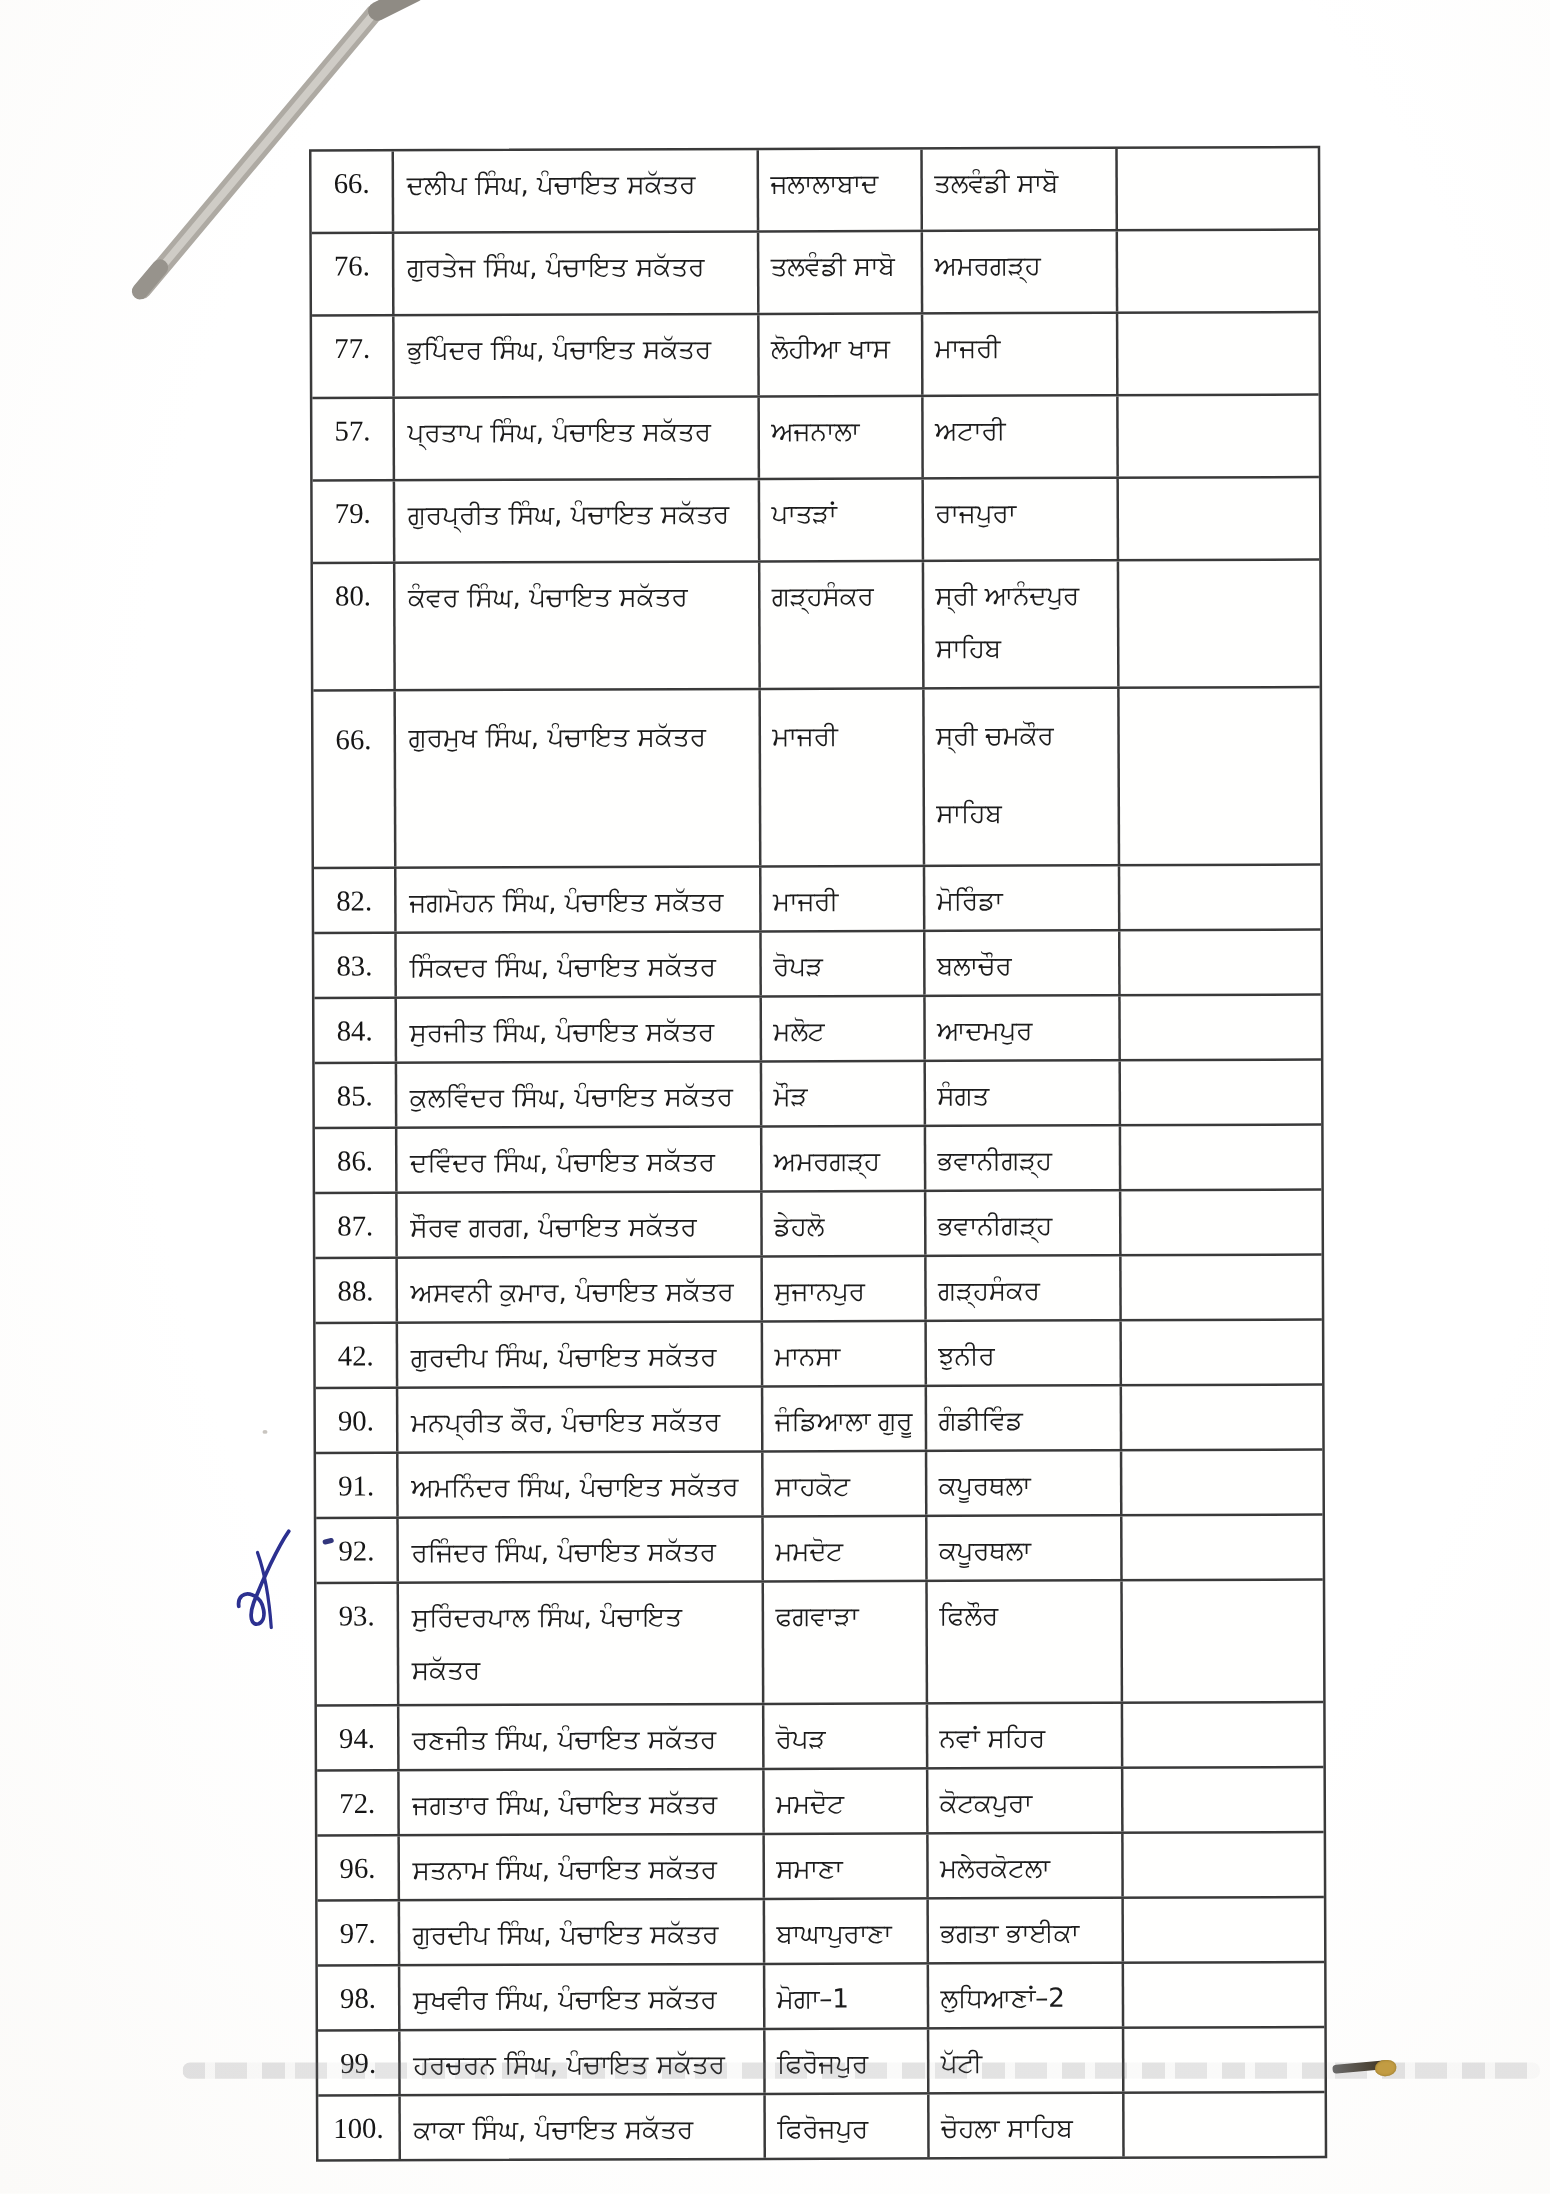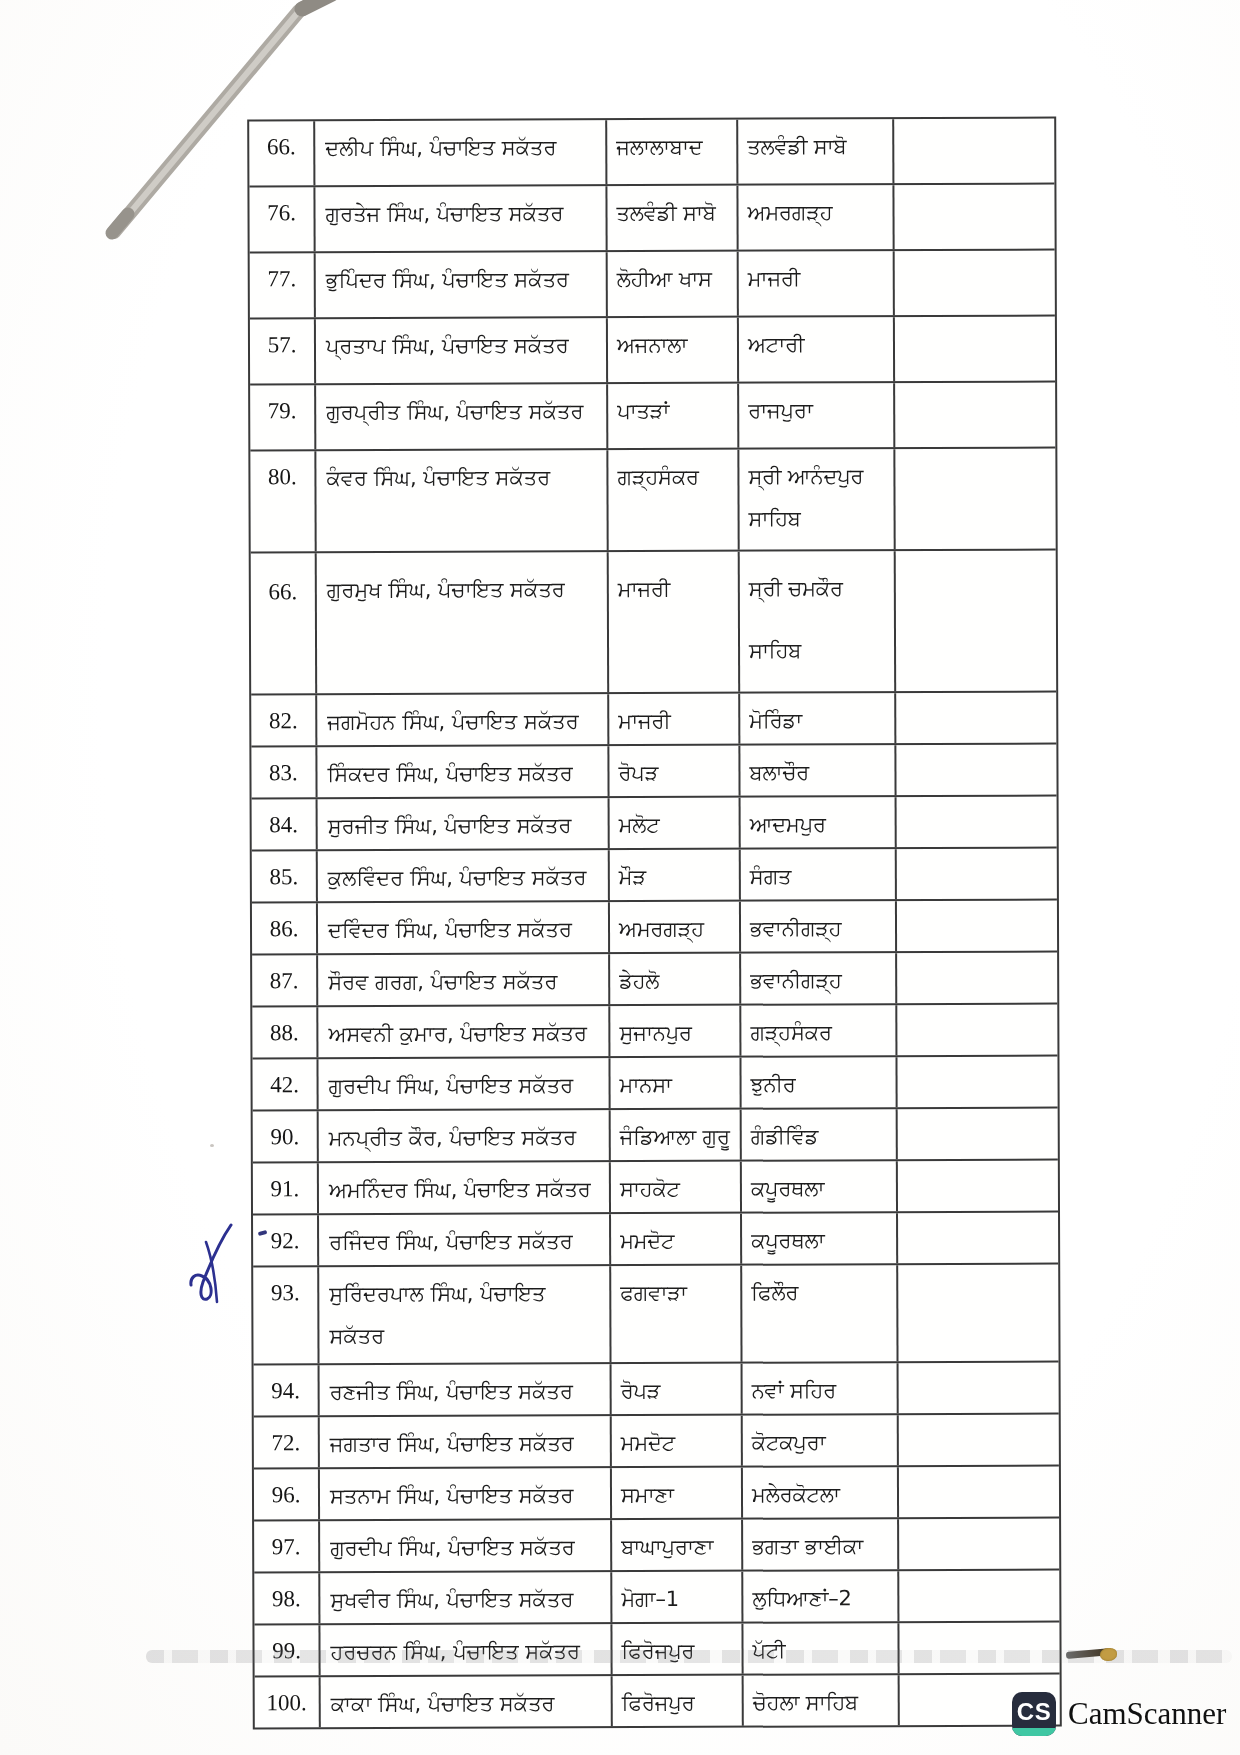--- a/index.html
+++ b/index.html
@@ -292,21 +292,14 @@
     <path d="M45,3 C36,16 24,42 17,60 C13,71 15,79 21,77 C28,74 26,58 16,54 C9,51 4,56 5,63" fill="none" stroke="#2c3090" stroke-width="3" stroke-linecap="round"></path>
     <path d="M20,20 C25,34 29,52 31,80" fill="none" stroke="#2c3090" stroke-width="2.6" stroke-linecap="round"></path>
   </svg>
   <div class="pen-dash"></div>
   <div class="speck"></div>
 
   <div class="ghost-band"></div>
   <div class="pen-tip"></div>
   <div class="pen-tip-blob"></div>
 
-  <div class="cs-footer">
-    <div class="cs-logo">
-      <div class="cs-txt">CS</div>
-      <div class="cs-teal"></div>
-    </div>
-    <div class="cs-brand">CamScanner</div>
-  </div>
 
 </div>
 
 </body></html>

